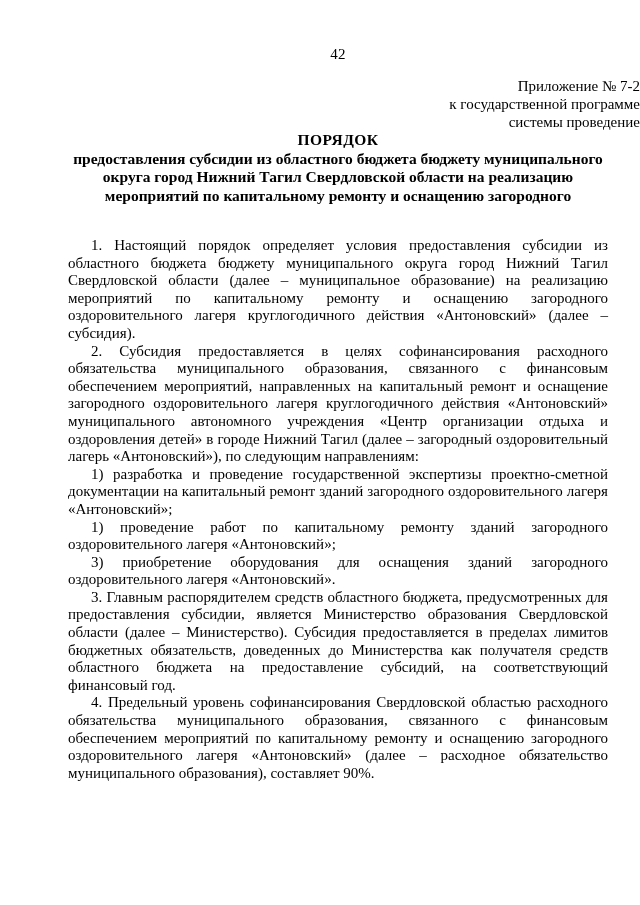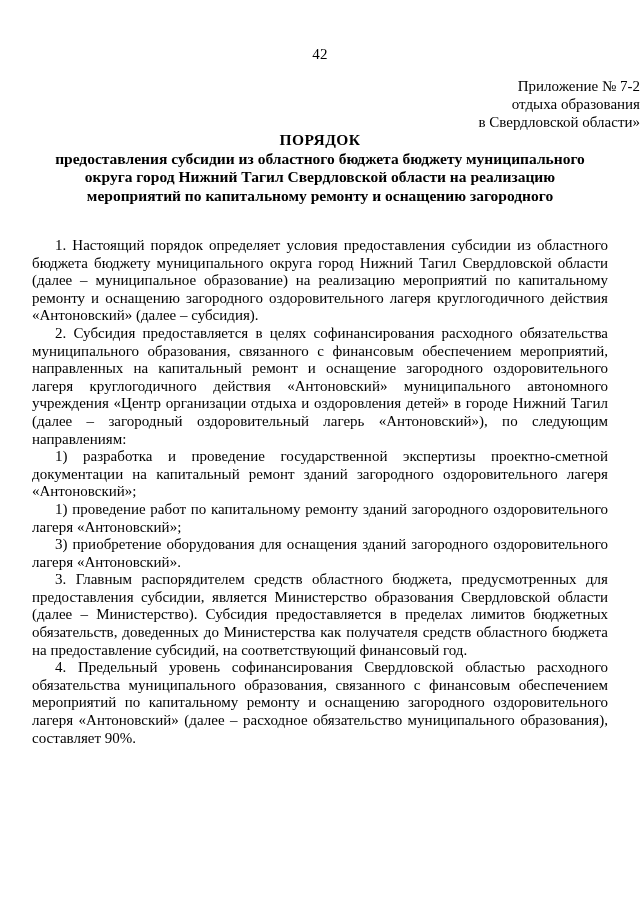--- a/index.html
+++ b/index.html
@@ -12,20 +12,21 @@
     color: #000000;
   }
   .page {
     position: relative;
     width: 640px;
     height: 905px;
     background: #ffffff;
     overflow: hidden;
     box-sizing: border-box;
     padding-top: 46px;
+    padding-left: 36px;
   }
   .page-number {
     text-align: center;
     font-size: 15px;
     line-height: 16px;
     letter-spacing: 0.3px;
   }
   .appendix-block {
     margin-top: 15px;
     margin-left: 362px;
@@ -62,22 +63,22 @@
 </style>
 </head>
 <body>
 
 <div class="page">
 
   <div class="page-number">42</div>
 
   <div class="appendix-block">
     <div class="appendix-line">Приложение № 7-2</div>
-    <div class="appendix-line">отдыха образования</div>
-    <div class="appendix-line">в Свердловской области»</div>
+    <div class="appendix-line">к государственной программе</div>
+    <div class="appendix-line">системы проведение</div>
   </div>
 
   <div class="doc-title">
     <div class="doc-title-heading">ПОРЯДОК</div>
     <div class="doc-title-line">предоставления субсидии из областного бюджета бюджету муниципального</div>
     <div class="doc-title-line">округа город Нижний Тагил Свердловской области на реализацию</div>
     <div class="doc-title-line">мероприятий по капитальному ремонту и оснащению загородного</div>
   </div>
 
   <div class="body-text">

